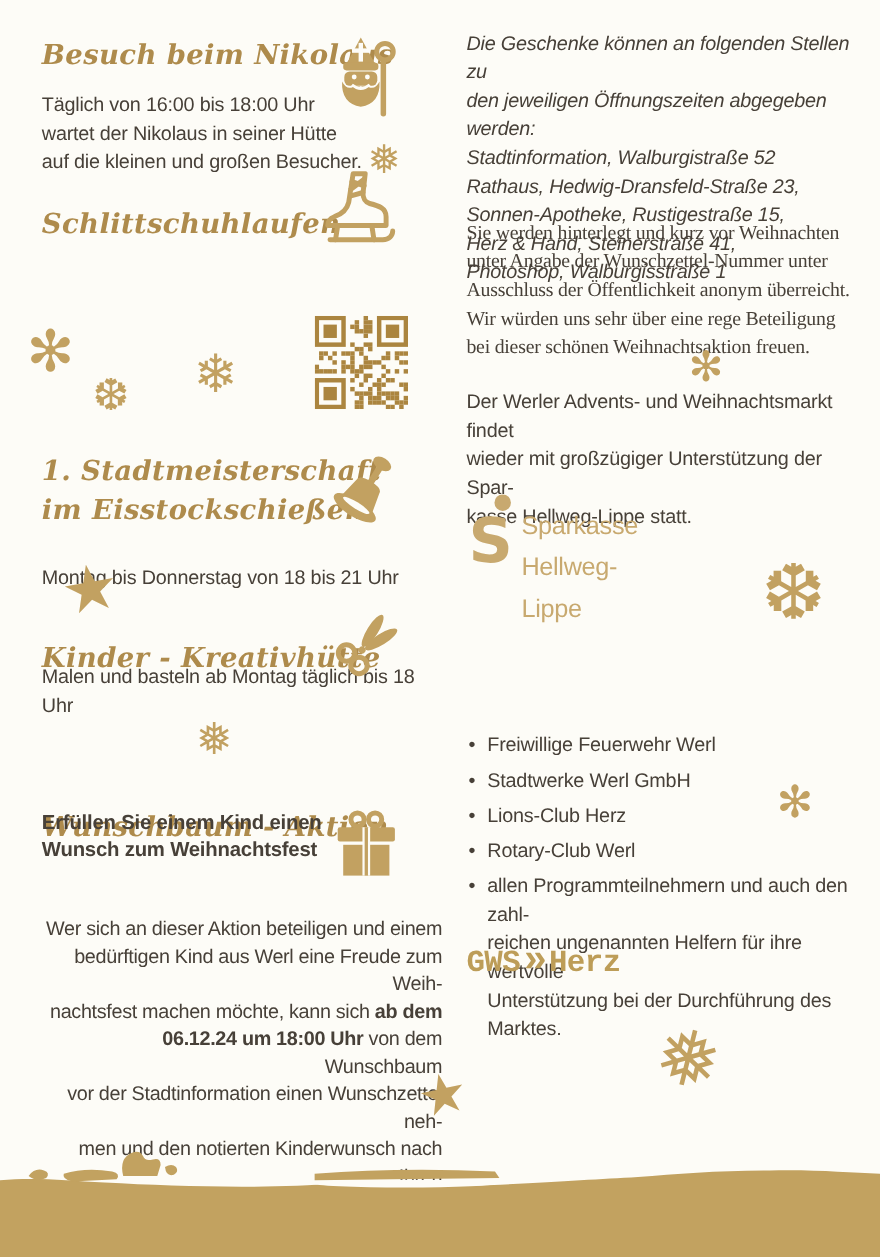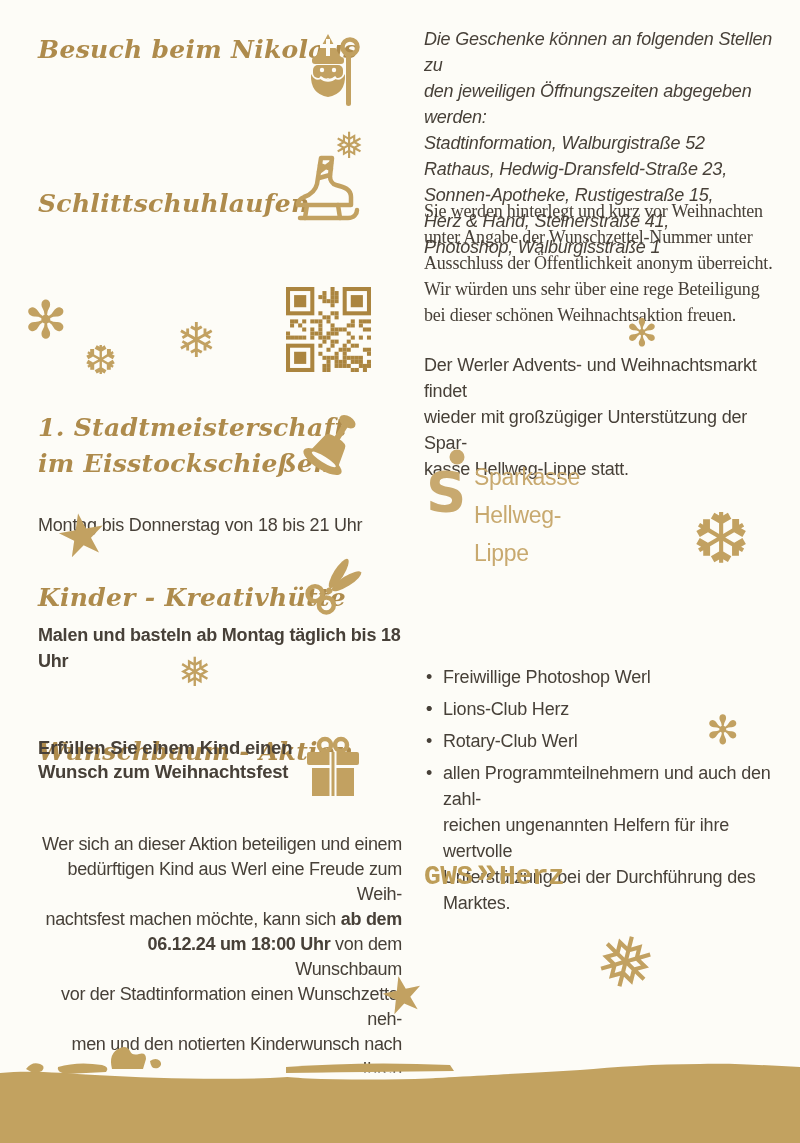--- a/index.html
+++ b/index.html
@@ -25,21 +25,21 @@
   .lc{left:38px;width:364px;}
   .rc{left:424px;width:368px;}
   
   #s1-heading{top:32px;}
   #s1-body{top:82px;}
   #s2-heading{top:186px;}
   #s2-body{top:232px;}
   #s3-heading{top:410px;}
   #s3-body{top:512px;}
   #s4-heading{top:580px;}
-  #s4-body{top:622px;font-weight:bold;}
+  #s4-body{top:602px;}
   #s5-heading{top:734px;}
   #s5-subheading{top:736px;}
   #s5-para{top:832px;text-align:right;}
   
   #p1{top:26px;font-style:italic;}
   #p2{top:198px;font-family:Liberation Serif, serif;}
   #p3{top:352px;}
   #thanks-heading{top:624px;}
   #thanks-list{top:664px;}
   
@@ -79,20 +79,23 @@
   #d11{left:596px;top:928px;font-size:70px;transform:rotate(14deg);}
   
   #band{left:0;top:1023px;}
 </style>
 </head>
 <body>
 
 <div class="page">
 
   <div id="s1-heading" class="abs lc script-heading">Besuch beim Nikolaus</div>
+  <div id="s1-body" class="abs lc body-text">Täglich von 16:00 bis 18:00 Uhr
+wartet der Nikolaus in seiner Hütte
+auf die kleinen und großen Besucher.</div>
 
   <div id="s2-heading" class="abs lc script-heading">Schlittschuhlaufen</div>
 
   <div id="s3-heading" class="abs lc script-heading">1. Stadtmeisterschaft
 im Eisstockschießen</div>
   <div id="s3-body" class="abs lc body-text">Montag bis Donnerstag von 18 bis 21 Uhr</div>
 
   <div id="s4-heading" class="abs lc script-heading">Kinder - Kreativhütte</div>
   <div id="s4-body" class="abs lc body-text">Malen und basteln ab Montag täglich bis 18 Uhr</div>
 
@@ -126,22 +129,22 @@
   <div id="sparkasse" class="abs">
     <svg id="sparkasse-mark" width="46" height="70" viewBox="0 0 46 70">
       <circle cx="33" cy="9" r="7.5" fill="#c8a96f"></circle>
       <text x="2" y="63" font-family="DejaVu Sans, sans-serif" font-weight="bold" font-size="56" fill="#c8a96f">S</text>
     </svg>
     <div id="sparkasse-text">Sparkasse
 Hellweg-Lippe</div>
   </div>
 
   <div id="thanks-list" class="abs rc">
-    <div class="li"><span class="bullet">•</span><span>Freiwillige Photoshop Werl</span></div>
-    <div class="li"><span class="bullet">•</span></div>
+    <div class="li"><span class="bullet">•</span><span>Freiwillige Feuerwehr Werl</span></div>
+    <div class="li"><span class="bullet">•</span><span>Stadtwerke Werl GmbH</span></div>
     <div class="li"><span class="bullet">•</span><span>Lions-Club Herz</span></div>
     <div class="li"><span class="bullet">•</span><span>Rotary-Club Werl</span></div>
     <div class="li"><span class="bullet">•</span><span>allen Programmteilnehmern und auch den zahl-
 reichen ungenannten Helfern für ihre wertvolle
 Unterstützung bei der Durchführung des Marktes.</span></div>
   </div>
 
   <div id="gws" class="abs">
     <span>GWS</span>
     <span class="chev">»</span>

